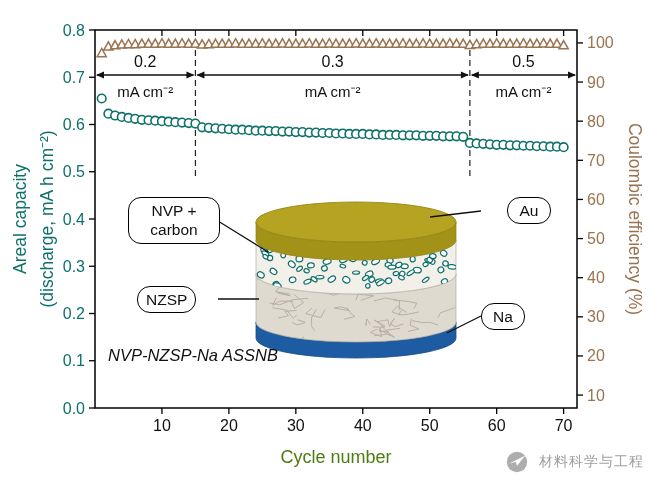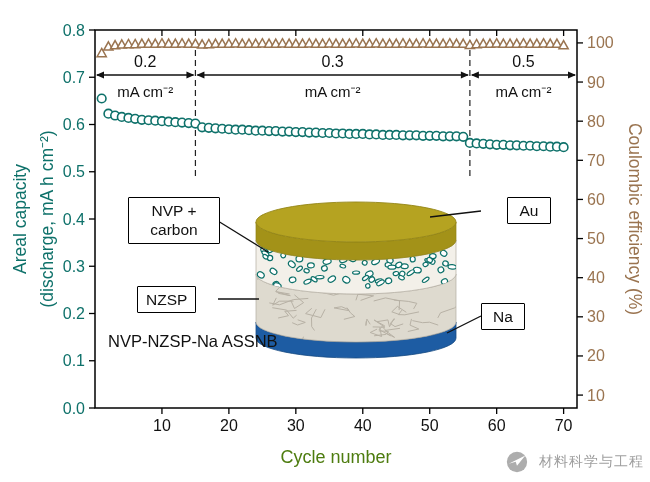--- a/index.html
+++ b/index.html
@@ -7,21 +7,21 @@
        font-family:"Liberation Sans",sans-serif;}
   #chart-svg{position:absolute;left:0;top:0;}
   svg text{font-family:"Liberation Sans",sans-serif;}
   .vlabel{position:absolute;white-space:nowrap;transform:translate(-50%,-50%) rotate(-90deg);
           font-size:17.5px;}
   .vlabel.right{transform:translate(-50%,-50%) rotate(90deg);}
   .teal{color:#0e716a;}
   .brown{color:#9a7450;}
   .xlabel{position:absolute;transform:translate(-50%,-50%);font-size:18px;color:#4d7c0f;white-space:nowrap;}
   .footer-line{position:absolute;left:108px;font-size:16.5px;color:#111;white-space:nowrap;}
-  .inset-label{position:absolute;z-index:2;background:#fff;border:1.6px solid #000;border-radius:1px;
+  .inset-label{position:absolute;z-index:2;background:#fff;border:1.6px solid #000;border-radius:13px;
                padding:3px 8px;font-size:15.5px;line-height:1.25;text-align:center;color:#111;}
   .watermark{position:absolute;right:6px;bottom:8px;display:flex;align-items:center;gap:10px;z-index:2;}
   .watermark-text{font-size:14px;color:#9e9e9e;letter-spacing:1px;}
 </style>
 </head>
 <body>
 
 <div id="app">
 
   <svg id="chart-svg" width="650" height="482" viewBox="0 0 650 482">
@@ -396,21 +396,21 @@
   <div class="vlabel teal" style="left:20px;top:219px;">Areal capacity</div>
   <div class="vlabel teal" style="left:46px;top:219px;">(discharge, mA h cm⁻²)</div>
   <div class="vlabel right brown" style="left:634px;top:219px;">Coulombic efficiency (%)</div>
   <div class="xlabel" style="left:336px;top:457px;">Cycle number</div>
 
   <div class="inset-label" style="left:128px;top:197px;width:74px;">NVP + carbon</div>
   <div class="inset-label" style="left:137px;top:286px;">NZSP</div>
   <div class="inset-label" style="left:481px;top:197px;width:26px;margin-left:26px;">Au</div>
   <div class="inset-label" style="left:481px;top:303px;width:26px;">Na</div>
 
-  <div class="footer-line" style="top:332px;">NVP-NZSP-Na ASSNB</div>
+  <div class="footer-line" style="top:346px;font-style:italic;">NVP-NZSP-Na ASSNB</div>
 
   <div class="watermark">
     <svg width="24" height="24" viewBox="0 0 26 26">
       <circle cx="13" cy="13" r="11" fill="#adadad"></circle>
       <path d="M4 15 L22 6 L13 17 L11.6 12.6 Z" fill="#ffffff"></path>
     </svg>
     <span class="watermark-text">材料科学与工程</span>
   </div>
 </div>
 

